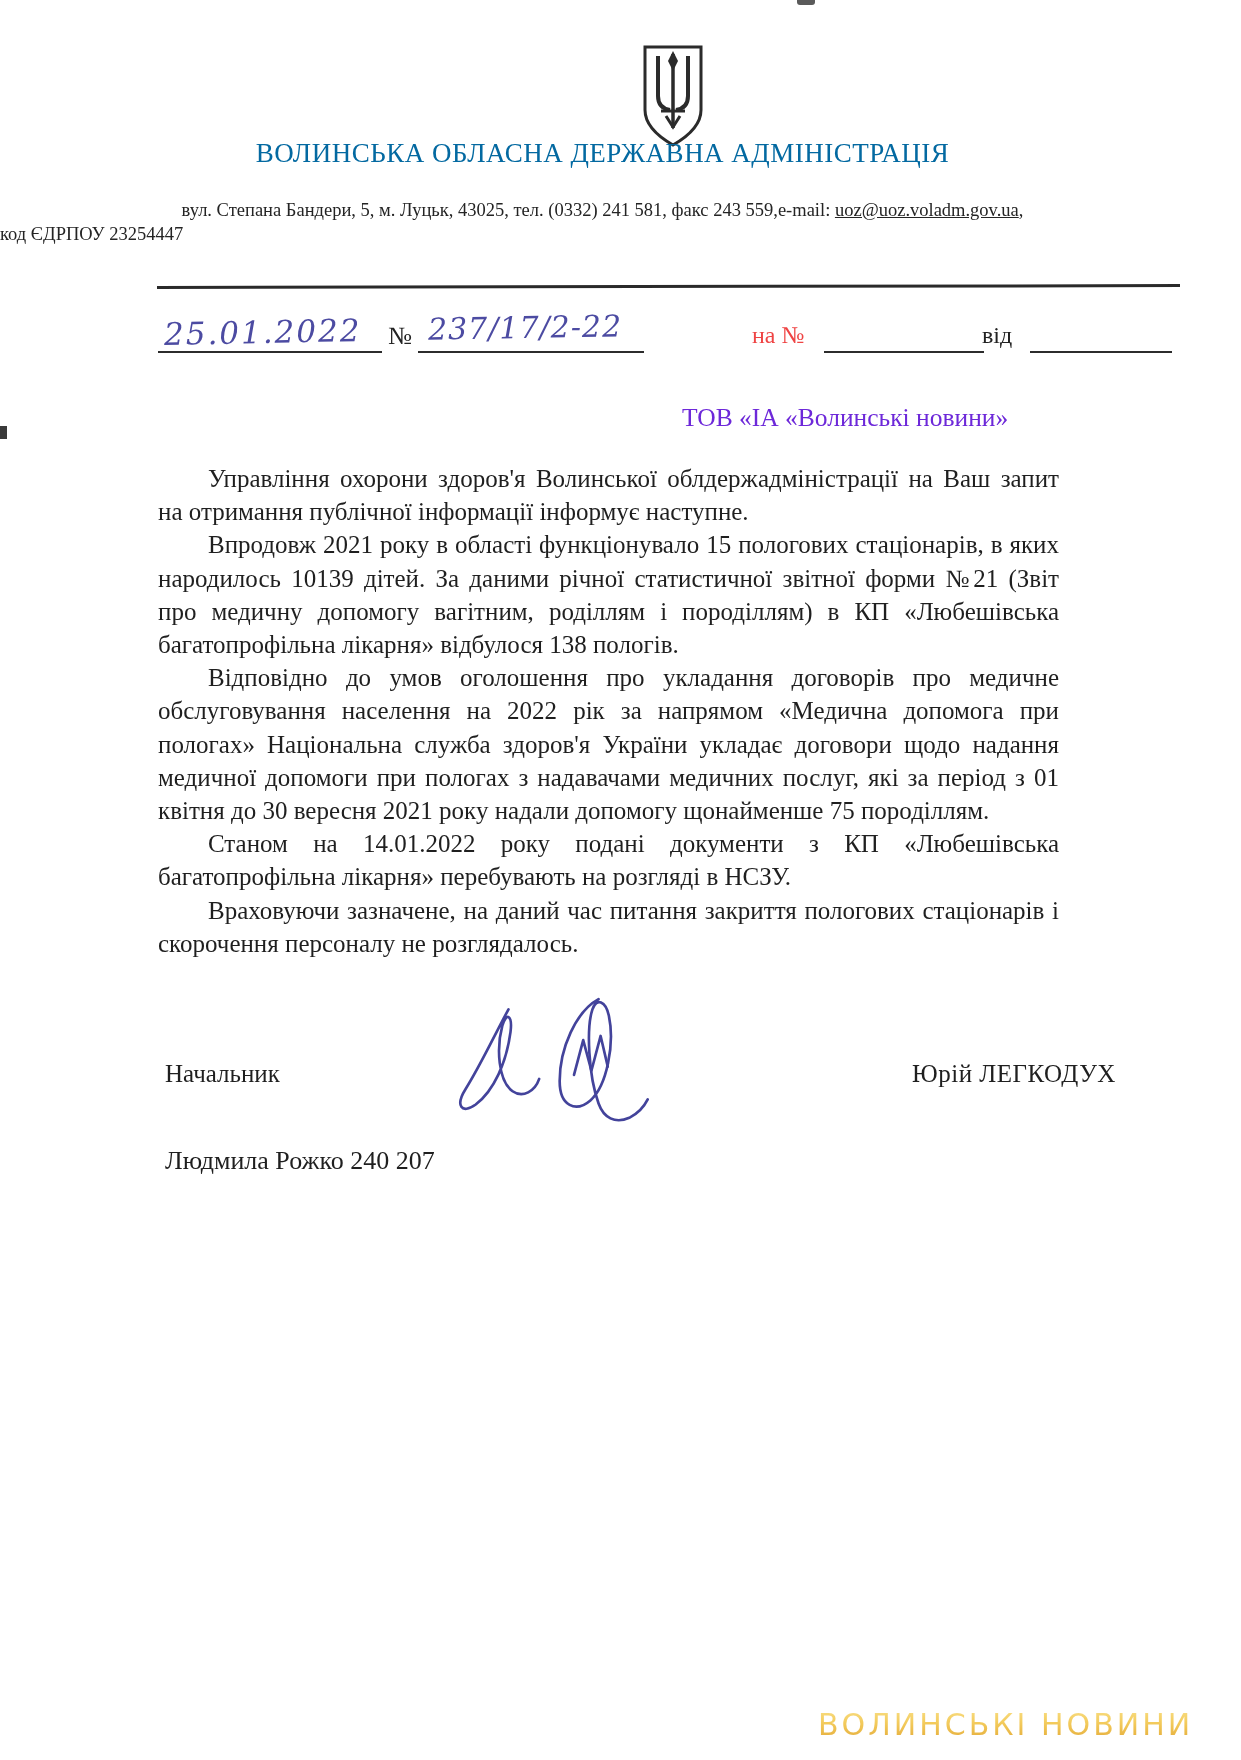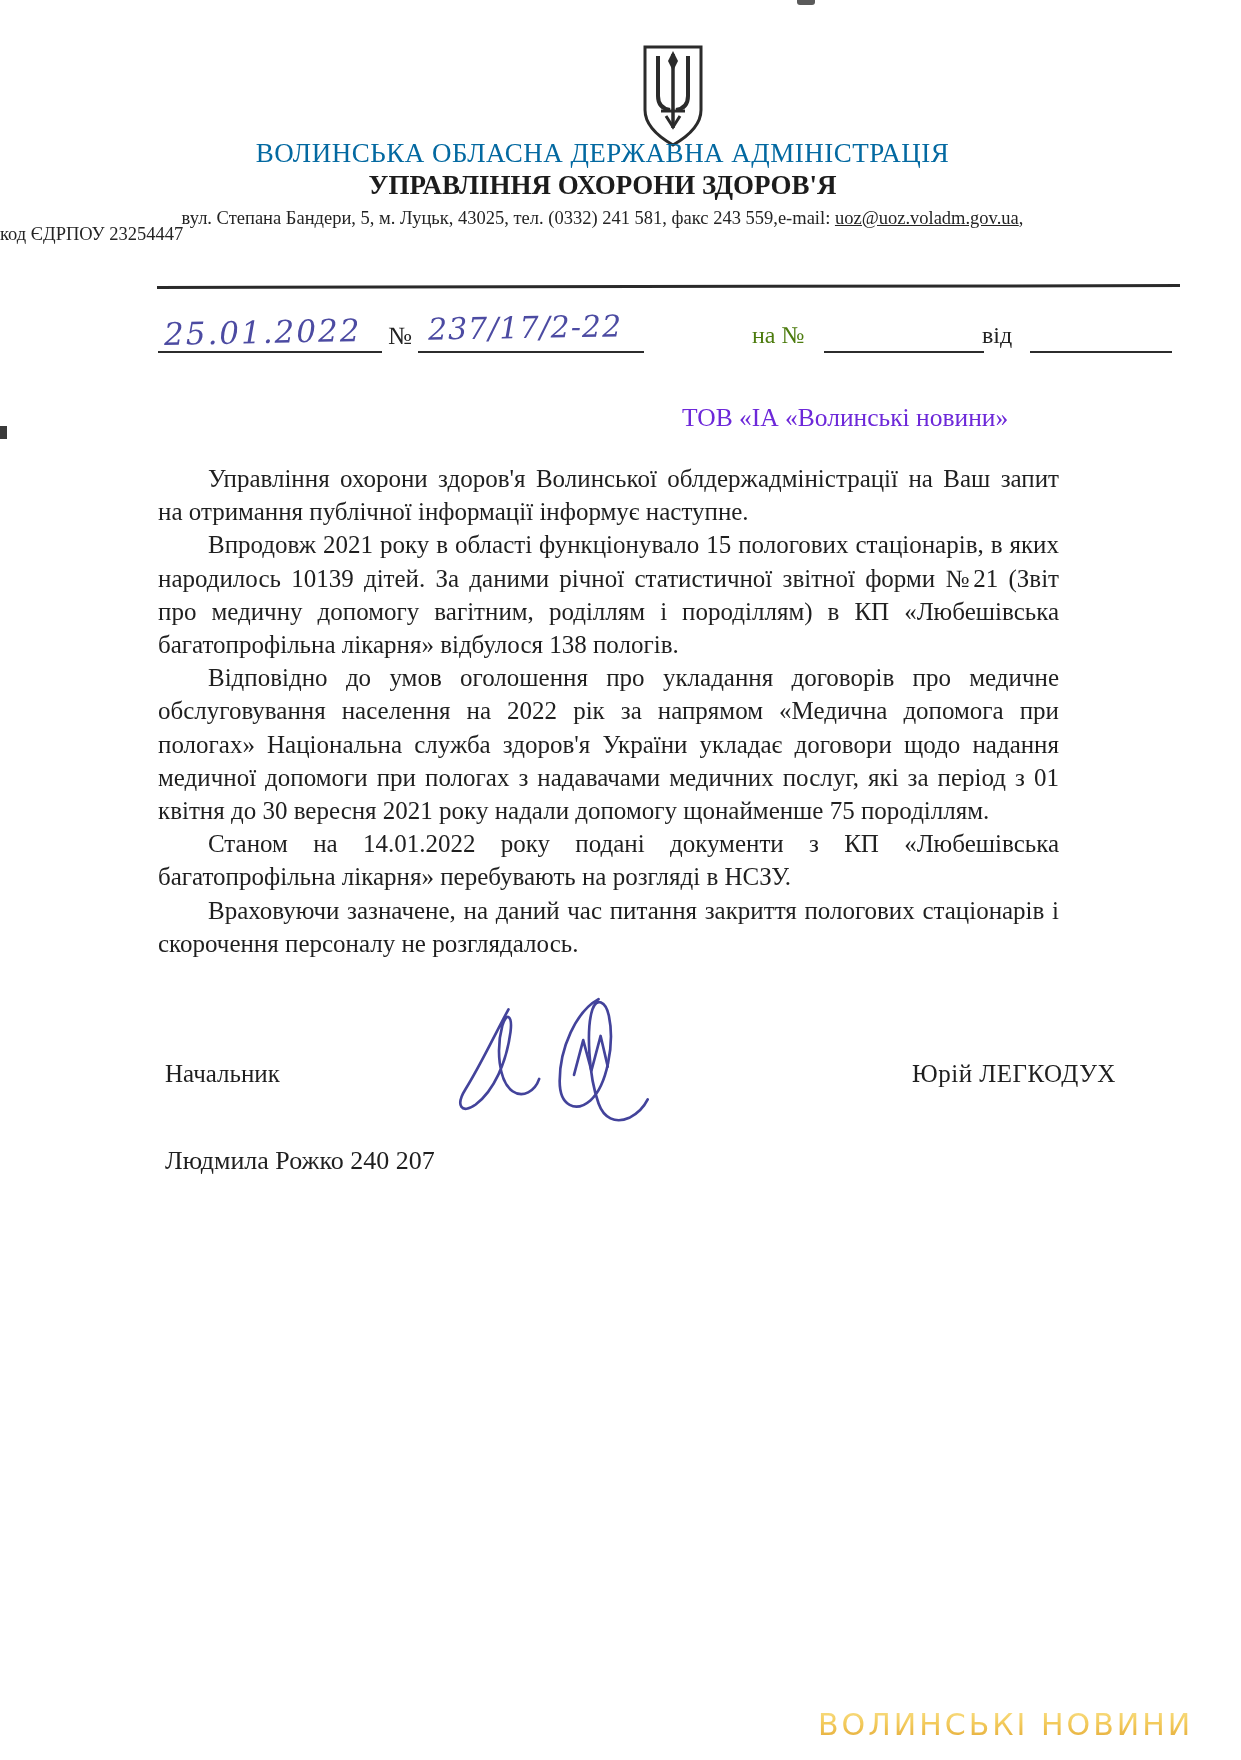--- a/index.html
+++ b/index.html
@@ -18,21 +18,21 @@
     text-align:center;font-size:27px;letter-spacing:.5px;
     color:#0369a1;white-space:nowrap;
   }
   .org2{
     position:absolute;left:0;top:170px;width:1205px;
     text-align:center;font-size:27px;font-weight:bold;
     color:#1c1c1c;white-space:nowrap;
   }
   .addr{
     position:absolute;left:0;top:200px;width:1205px;
-    text-align:center;font-size:18.5px;color:#242424;white-space:nowrap;margin-top:8px;
+    text-align:center;font-size:18.5px;color:#242424;white-space:nowrap;
   }
   .addr .email{text-decoration:underline;}
   .edrpou{
     position:absolute;left:0;top:224px;width:1205px;
     font-size:18.5px;color:#242424;
   }
   .sep{
     position:absolute;left:157px;top:285px;width:1023px;height:3px;
     background:#2a2a2a;transform:rotate(-0.1deg);
   }
@@ -41,21 +41,21 @@
     font-style:italic;
     color:#4c4ba2;
     font-family:"DejaVu Serif", serif;
   }
   .hw-date{position:absolute;left:164px;top:314px;font-size:31px;transform:rotate(-1.2deg);letter-spacing:2px;white-space:nowrap;}
   .no-sign{position:absolute;left:388px;top:322px;font-size:25px;color:#222;}
   .hw-number{position:absolute;left:428px;top:310px;font-size:30px;transform:rotate(-1deg);letter-spacing:1px;white-space:nowrap;}
   .uline{position:absolute;height:2px;background:#2c2c2c;}
   .ul-date{left:158px;top:351px;width:224px;}
   .ul-num{left:418px;top:351px;width:226px;}
-  .na-no{position:absolute;left:752px;top:322px;font-size:24px;color:#4d7c0f;white-space:nowrap;}
+  .na-no{position:absolute;left:752px;top:322px;font-size:24px;color:#ef4444;white-space:nowrap;}
   .ul-nano{left:824px;top:351px;width:160px;}
   .vid{position:absolute;left:982px;top:322px;font-size:24px;color:#222;}
   .ul-vid{left:1030px;top:351px;width:142px;}
   
   .addressee{
     position:absolute;left:682px;top:403px;
     font-size:25.5px;color:#6d28d9;white-space:nowrap;
   }
   .body{
     position:absolute;left:158px;top:462px;width:901px;
@@ -94,21 +94,20 @@
     <path d="M8,3 H64 V66 Q64,85 36,101 Q8,85 8,66 Z" fill="none" stroke="#2b2b2b" stroke-width="3"></path>
     <path d="M36,10 V84" fill="none" stroke="#2b2b2b" stroke-width="3.5"></path>
     <path d="M36,7 L31,17 L36,27 L41,17 Z" fill="#2b2b2b"></path>
     <path d="M21,12 V52 Q21,64 33,66" fill="none" stroke="#2b2b2b" stroke-width="4"></path>
     <path d="M51,12 V52 Q51,64 39,66" fill="none" stroke="#2b2b2b" stroke-width="4"></path>
     <path d="M24,67 H48" fill="none" stroke="#2b2b2b" stroke-width="3"></path>
     <path d="M29,72 L36,83 L43,72" fill="none" stroke="#2b2b2b" stroke-width="3"></path>
   </svg>
 
   <div class="org1">ВОЛИНСЬКА ОБЛАСНА ДЕРЖАВНА АДМІНІСТРАЦІЯ</div>
-  <div class="org2">УПРАВЛІННЯ ОХОРОНИ ЗДОРОВ'Я</div>
   <div class="addr"><span>вул. Степана Бандери, 5, м. Луцьк, 43025, тел. (0332) 241 581, факс 243 559,e-mail: </span><span class="email">uoz@uoz.voladm.gov.ua</span><span>,</span></div>
   <div class="edrpou">код ЄДРПОУ 23254447</div>
   <div class="sep"></div>
 
   <div class="hw hw-date">25.01.2022</div>
   <div class="uline ul-date"></div>
   <div class="no-sign">№</div>
   <div class="hw hw-number">237/17/2-22</div>
   <div class="uline ul-num"></div>
   <div class="na-no">на №</div>

